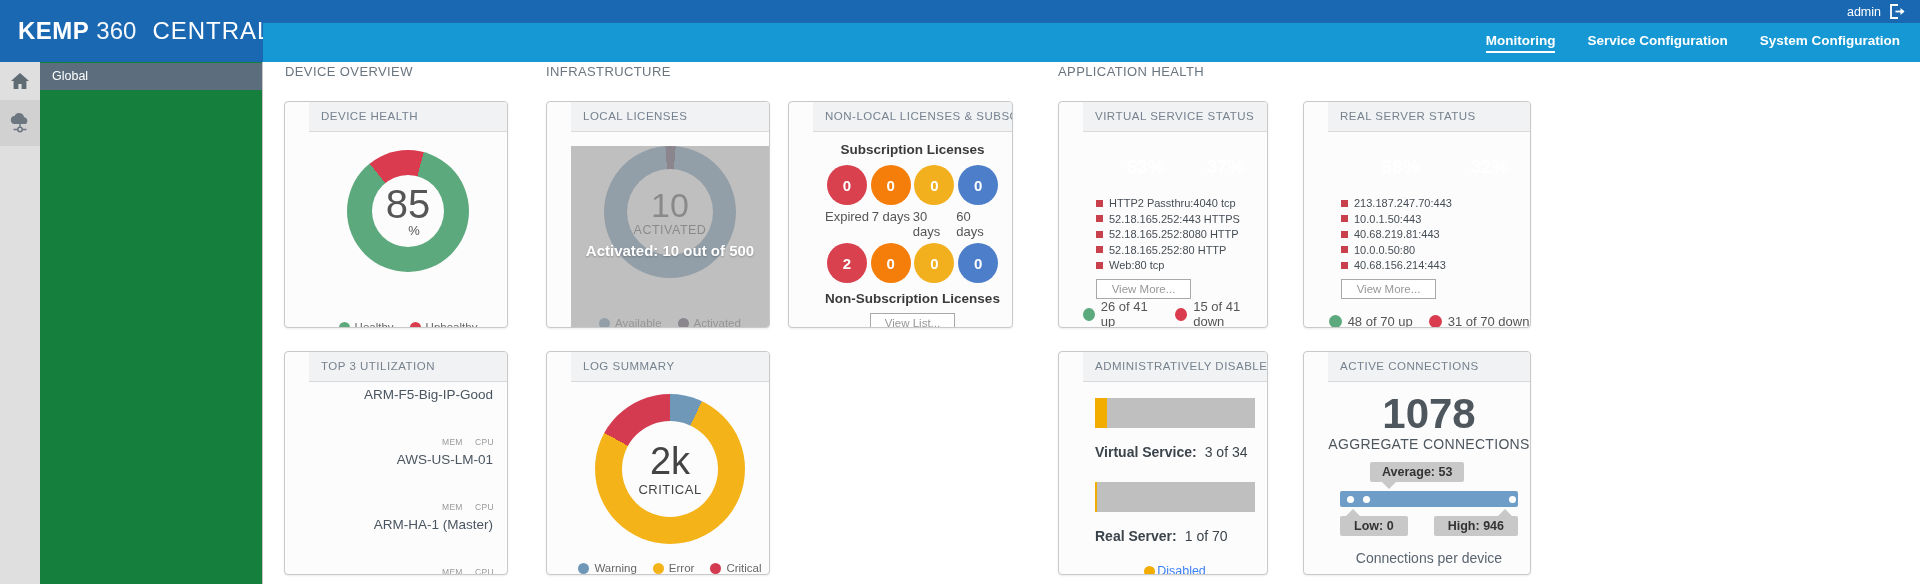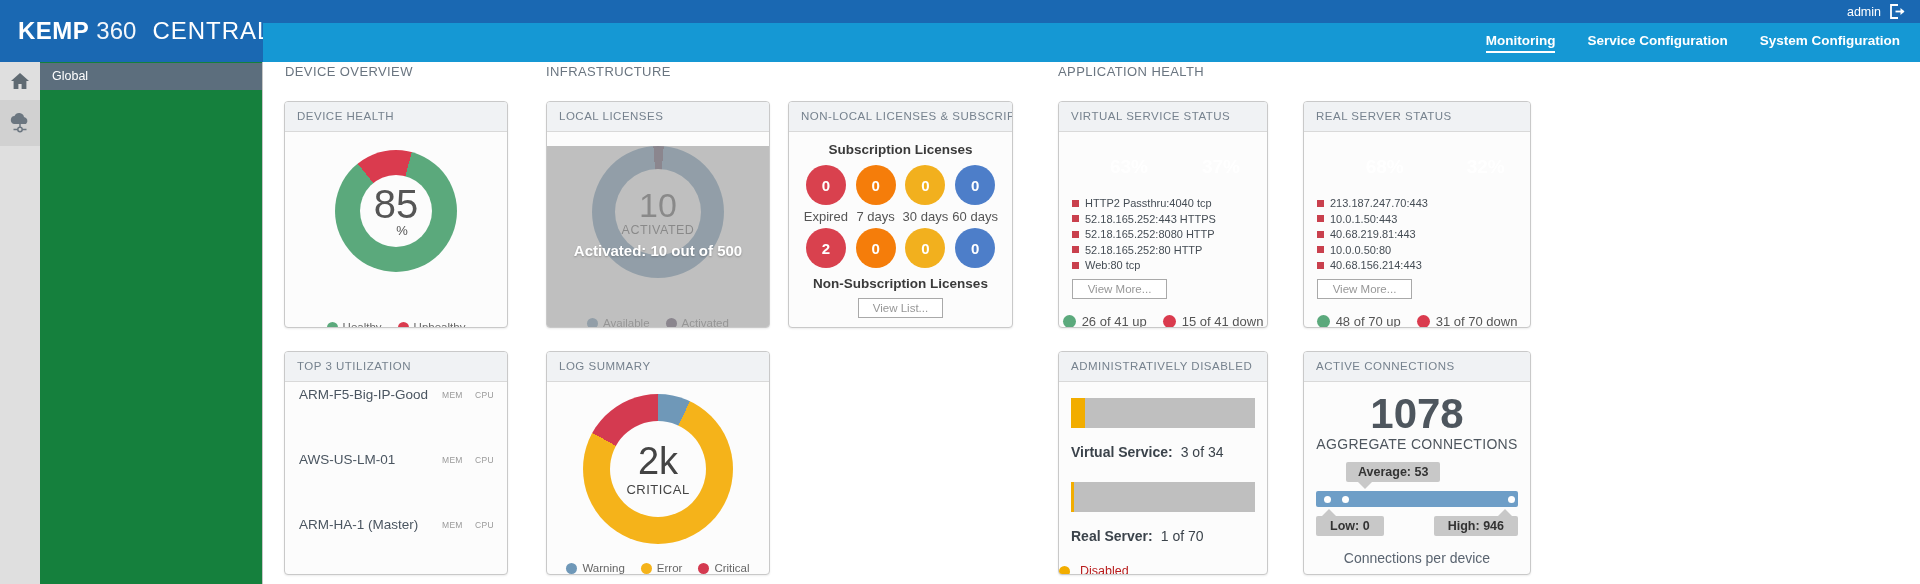--- a/index.html
+++ b/index.html
@@ -28,21 +28,21 @@
   .icon-cell { width:40px; height:38px; display:flex; align-items:center; justify-content:center; cursor:pointer; }
   .icon-cell.selected { background:#d1d1d1; height:46px; }
   .global-item { position:absolute; left:40px; right:0; top:1px; height:27px; background:#5c6e7d; color:#fff;
                  font-size:12.5px; line-height:27px; padding-left:12px; cursor:pointer; }
 
   
   .section-label { position:absolute; top:64px; font-size:13px; color:#6a7580; letter-spacing:.4px; }
 
   
   .card { position:absolute; background:#fcfcfc; border:1px solid #c9c9c9; border-radius:4px;
-          box-shadow:0 1px 2px rgba(0,0,0,.08); overflow:hidden; }
+          box-shadow:0 1px 2px rgba(0,0,0,.08); overflow:hidden;padding-left:24px; }
   .card-h { height:30px; background:#f0f2f4; border-bottom:1px solid #d9d9d9; color:#76828e;
             font-size:11.5px; letter-spacing:.5px; line-height:29px; padding:0 12px; white-space:nowrap; }
   .card-b { position:relative; height:calc(100% - 30px); }
 
   .donut { position:relative; border-radius:50%; margin:0 auto; }
   .hole { position:absolute; background:#fcfcfc; border-radius:50%; display:flex; flex-direction:column;
           align-items:center; justify-content:center; }
   .legend { position:absolute; bottom:12px; left:0; right:0; display:flex; justify-content:center; gap:16px;
             font-size:11.5px; color:#666; align-items:center; }
   .legend .entry { display:flex; align-items:center; gap:5px; }
@@ -80,41 +80,41 @@
   .svc-list { list-style:none; margin:11px 0 0 13px; }
   .svc-list li { font-size:11px; color:#454d55; margin-bottom:3.5px; display:flex; align-items:center; white-space:nowrap; }
   .sq { display:inline-block; width:7px; height:7px; margin-right:6px; flex:none; }
   .view-more { margin:4px 0 0 13px; min-width:95px; }
   .updown { position:absolute; bottom:14px; left:0; right:0; display:flex; justify-content:center; gap:16px;
             font-size:13px; color:#555; align-items:center; }
   .updown .entry { display:flex; align-items:center; gap:6px; }
   .updown .dot { width:13px; height:13px; }
 
   
-  .t3-row { display:flex; align-items:flex-start; padding:0 14px; height:60px; margin-top:5px; }
+  .t3-row { display:flex; align-items:flex-end; padding:0 14px; height:60px; margin-top:5px;flex-direction:column; }
   .t3-name { flex:1; font-size:13.5px; color:#4a5560; }
   .t3-bars { display:flex; gap:15px; }
   .t3-bargroup { width:18px; }
   .vbar { width:15px; height:52px; background:#ededed; position:relative; margin:0 auto; }
   .vfill { position:absolute; bottom:0; left:0; right:0; }
   .vlabel { font-size:8.5px; color:#999; text-align:center; margin-top:3px; letter-spacing:.3px; }
 
   
   .donut-ls { width:150px; height:150px; margin-top:12px; }
   .donut-ls .hole { inset:27px; }
   .ls-big { font-size:38px; font-weight:normal; color:#444; line-height:1; }
   .ls-sub { font-size:13px; color:#444; letter-spacing:.5px; margin-top:2px; }
 
   
   .ad-bar { height:30px; background:#bfbfbf; margin:16px 12px 0 12px; position:relative; }
   .ad-fill { position:absolute; left:0; top:0; bottom:0; }
   .ad-label { margin:16px 12px 0 12px; font-size:14px; color:#3b434b; }
   .ad-label b { font-weight:bold; margin-right:8px; }
-  .ad-legend { position:absolute; bottom:12px; left:0; right:0; display:flex; justify-content:flex-start;
-               align-items:center; gap:10px; font-size:12.5px; color:#b91c1c; }
+  .ad-legend { position:absolute; bottom:12px; left:0; right:0; display:flex; justify-content:center;
+               align-items:center; gap:2px; font-size:12.5px; color:#3b82f6; }
 
   
   .ac-value { text-align:center; font-size:42px; font-weight:bold; color:#4e565e; margin-top:10px; line-height:1.05; }
   .ac-agg { text-align:center; font-size:14px; color:#4e565e; letter-spacing:.3px; }
   .ac-avg { position:relative; display:inline-block; margin:10px 0 0 42px; background:#c8c8c8; color:#333;
             font-size:12.5px; font-weight:bold; padding:3px 12px; border-radius:2px; }
   .ac-avg::after { content:""; position:absolute; left:12px; bottom:-7px; border:7px solid transparent;
                    border-top-color:#c8c8c8; border-bottom:0; }
   .ac-slider { position:relative; margin:9px 12px 0 12px; height:16px; border-radius:2px; }
   .ac-dot { position:absolute; top:4.5px; width:7px; height:7px; border-radius:50%; background:#fff; }

